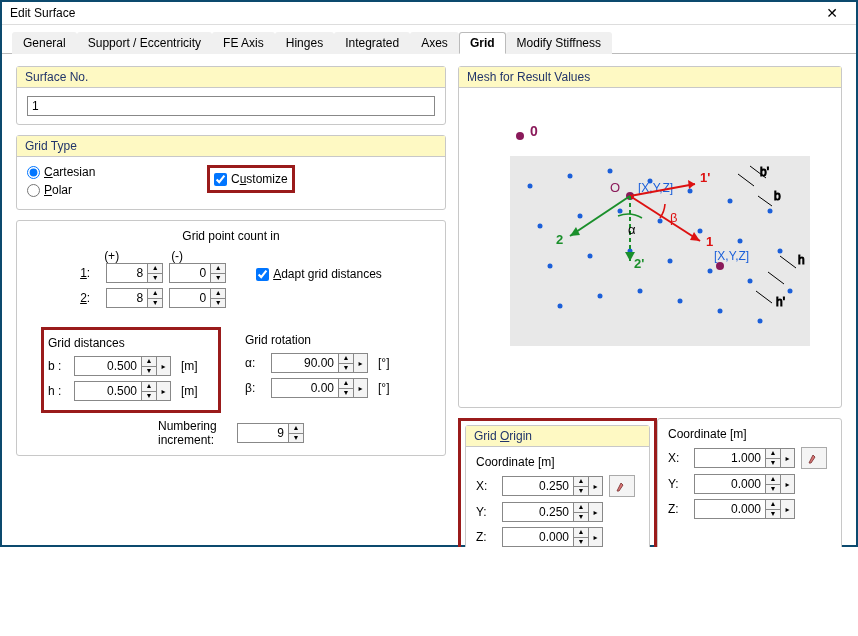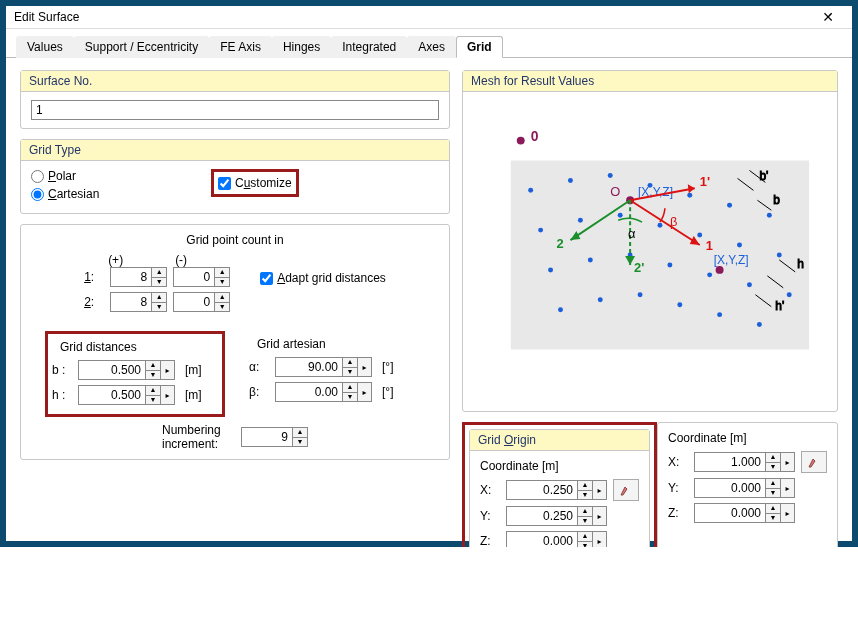--- a/index.html
+++ b/index.html
@@ -6,21 +6,21 @@
   body {
     margin: 0;
     font-family: "Segoe UI", Tahoma, sans-serif;
     font-size: 12px;
     background: #fff;
     color: #000;
   }
   .window {
     width: 858px;
     height: 547px;
-    border: 6px solid #0c4a6e;
+    border: 2px solid #0c4a6e;
     display: flex;
     flex-direction: column;
   }
   .titlebar {
     height: 28px;
     display: flex;
     align-items: center;
     padding: 0 8px;
     border-bottom: 1px solid #ddd;
   }
@@ -87,21 +87,21 @@
   .params-body { display:flex; flex-direction:column; gap:6px;align-items:center; }
   .spin-wrap { display:inline-flex; border:1px solid #888; height:20px; }
   .spin-input { border:none; width:50px; text-align:right; padding:0 4px; font-size:12px; }
   .spin-btns { display:flex; flex-direction:column; border-left:1px solid #888; }
   .spin-btns .b { width:14px; height:10px; font-size:7px; line-height:8px; text-align:center; background:#f4f4f4; cursor:pointer; }
   .spin-btns .b + .b { border-top:1px solid #888; }
   .extra-btn { width:14px; border-left:1px solid #888; background:#f4f4f4; display:flex; align-items:center; justify-content:center; font-size:8px; }
   .row-line { display:flex; align-items:center; gap:6px; margin-bottom:5px; }
   .row-line .lab { width: 20px; }
   .unit { margin-left:4px; }
-  .subheading { margin: 2px 0 6px 8px; }
+  .subheading { margin: 2px 0 6px 0; }
   .highlight-red { border: 3px solid #9a1b1b; padding:4px; }
   .small-btn {
     width:28px; height:28px; border:1px solid #aaa; background:#f4f4f4;
     display:inline-flex; align-items:center; justify-content:center;
   }
   .footer {
     border-top:1px solid #ccc;
     padding:8px 14px;
     display:flex;
     align-items:center;
@@ -132,51 +132,52 @@
 </head>
 <body>
 
 <div class="window">
   <div class="titlebar">
     <span class="title">Edit Surface</span>
     <div class="close">✕</div>
   </div>
 
   <div class="tabs">
-    <div class="tab">Values</div>
+    <div class="tab">General</div>
     <div class="tab">Support / Eccentricity</div>
     <div class="tab">FE Axis</div>
     <div class="tab">Hinges</div>
     <div class="tab">Integrated</div>
     <div class="tab">Axes</div>
     <div class="tab active">Grid</div>
+    <div class="tab">Modify Stiffness</div>
   </div>
 
   <div class="content">
 
     <div class="left-col">
 
       <div class="group">
         <div class="group-header">Surface No.</div>
         <div class="group-body">
           <input class="text-input" type="text" value="1" style="">
         </div>
       </div>
 
       <div class="group">
         <div class="group-header">Grid Type</div>
         <div class="group-body gridtype-body">
           <div class="left">
             <label class="radio-row">
+              <input type="radio" name="gt" checked="" style="">
+              <span><span class="underline">C</span>artesian</span>
+            </label>
+            <label class="radio-row">
               <input type="radio" name="gt" style="">
               <span><span class="underline">P</span>olar</span>
-            </label>
-            <label class="radio-row">
-              <input type="radio" name="gt" checked="" style="">
-              <span><span class="underline">C</span>artesian</span>
             </label>
           </div>
           <div class="right">
             <span class="highlight-red" style="display:inline-block">
               <label class="check-row" style="margin:0;">
                 <input type="checkbox" checked="" style="">
                 <span>C<span class="underline">u</span>stomize</span>
               </label>
             </span>
           </div>
@@ -260,21 +261,21 @@
                       <span class="b">▲</span>
                       <span class="b">▼</span>
                     </span>
                   <span class="extra-btn">▸</span>
                 </span>
                 <span class="unit">[m]</span>
               </div>
             </div>
 
             <div style="width:180px; padding:4px;">
-              <div class="subheading">Grid artesian</div>
+              <div class="subheading">Grid rotation</div>
               <div class="row-line">
                 <span class="lab">α:</span>
                 <span class="spin-wrap">
                   <input class="spin-input" style="width: 66px;" value="90.00">
                   <span class="spin-btns">
                       <span class="b">▲</span>
                       <span class="b">▼</span>
                     </span>
                   <span class="extra-btn">▸</span>
                 </span>

